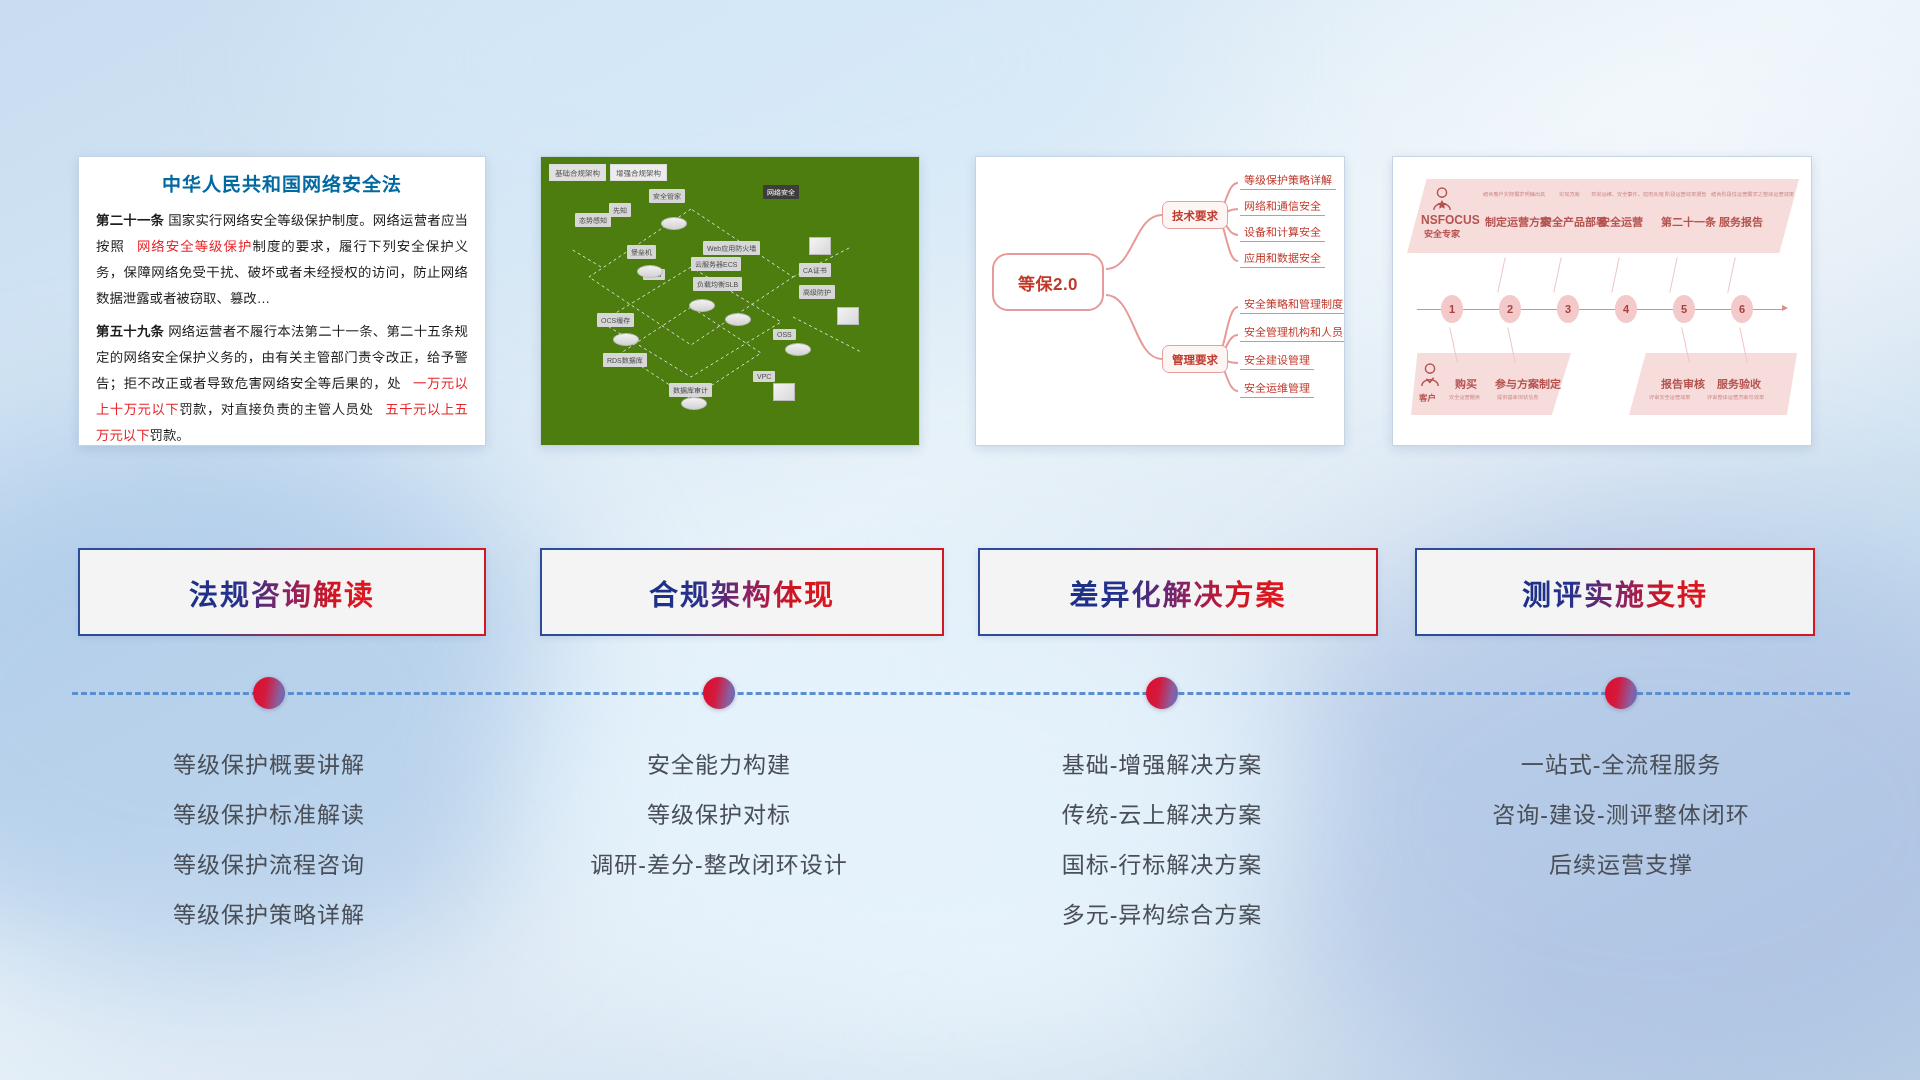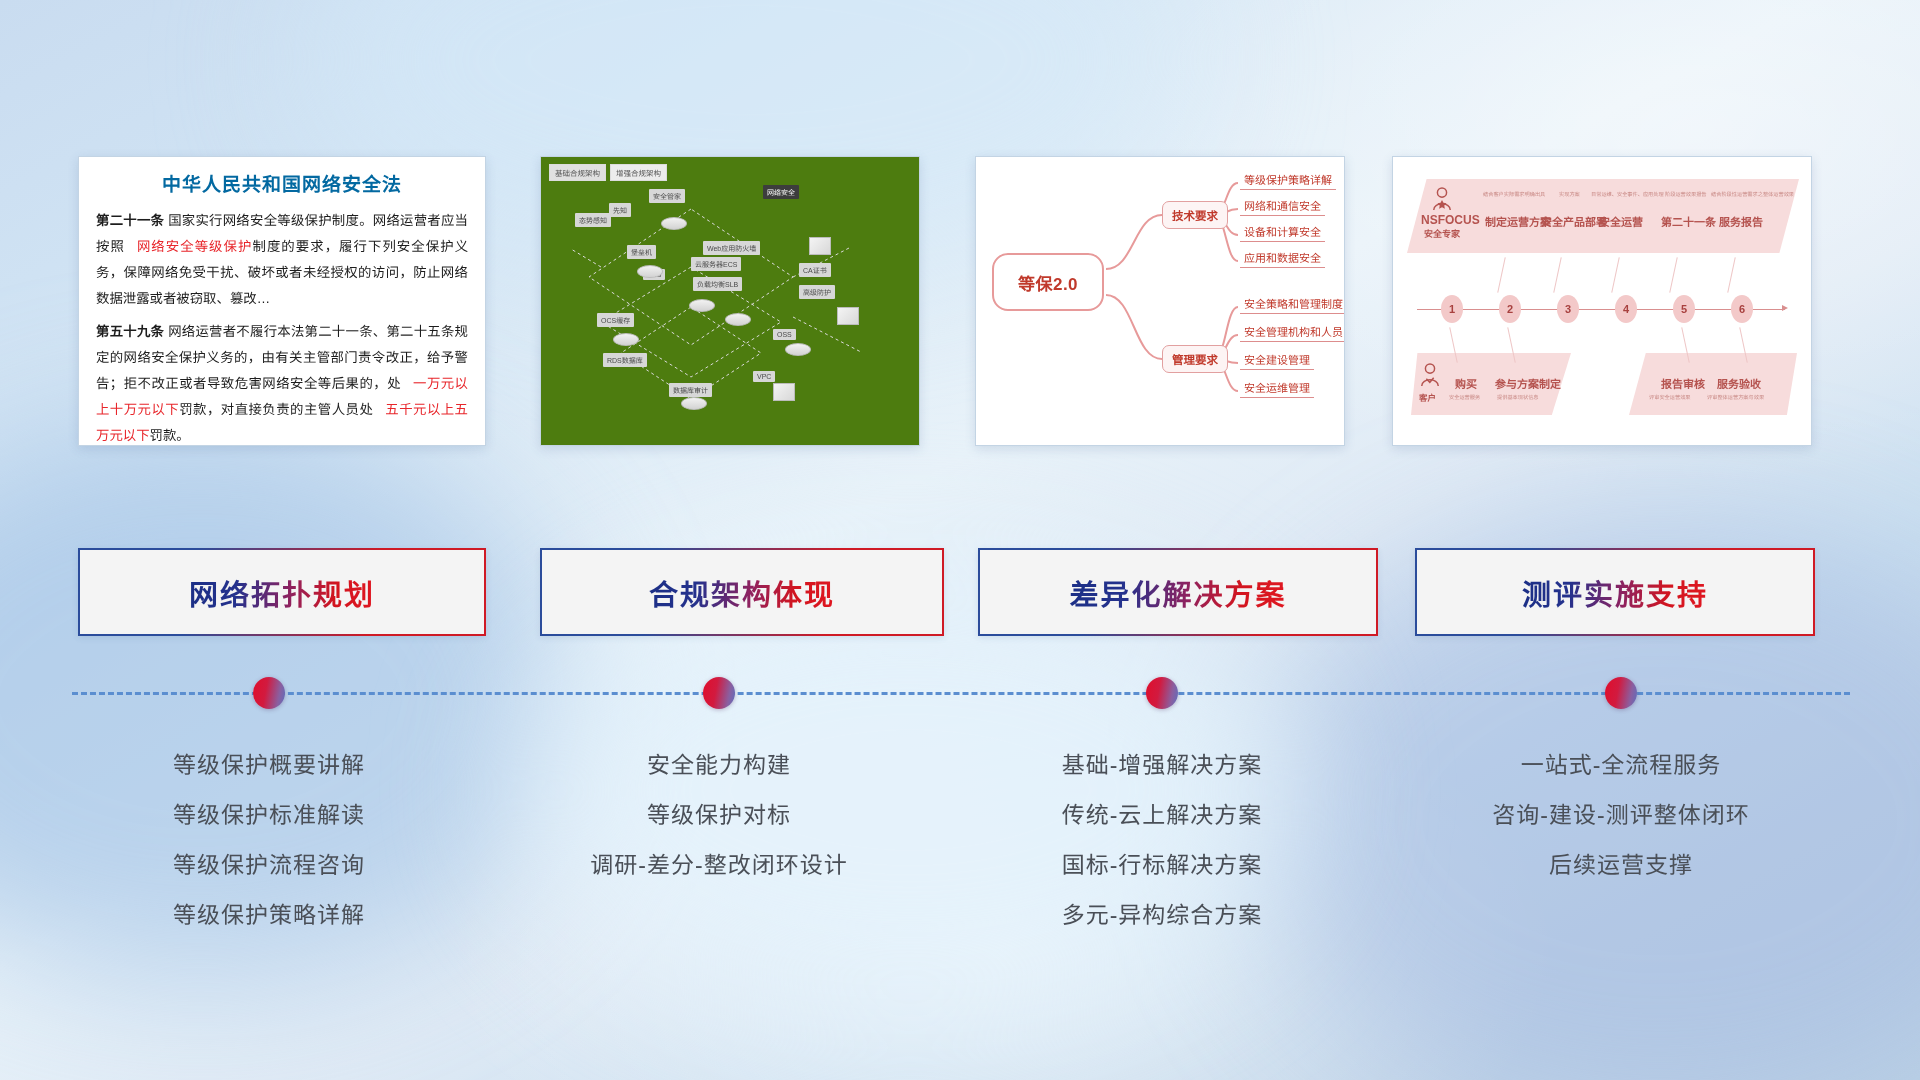--- a/index.html
+++ b/index.html
@@ -367,21 +367,21 @@
         <div class="pc-main" style="left:268px;top:218px">报告审核</div>
         <div class="pc-sub" style="left:256px;top:236px">评审安全运营效果</div>
         <div class="pc-main" style="left:324px;top:218px">服务验收</div>
         <div class="pc-sub" style="left:314px;top:236px">评审整体运营方案与效果</div>
       </div>
     </div>
   </div>
 
   <div class="heads">
     <div class="head-box head-1">
-      <span>网络拓扑规划</span>
+      <span>法规咨询解读</span>
     </div>
     <div class="head-box head-2">
       <span>合规架构体现</span>
     </div>
     <div class="head-box head-3">
       <span>差异化解决方案</span>
     </div>
     <div class="head-box head-4">
       <span>测评实施支持</span>
     </div>

